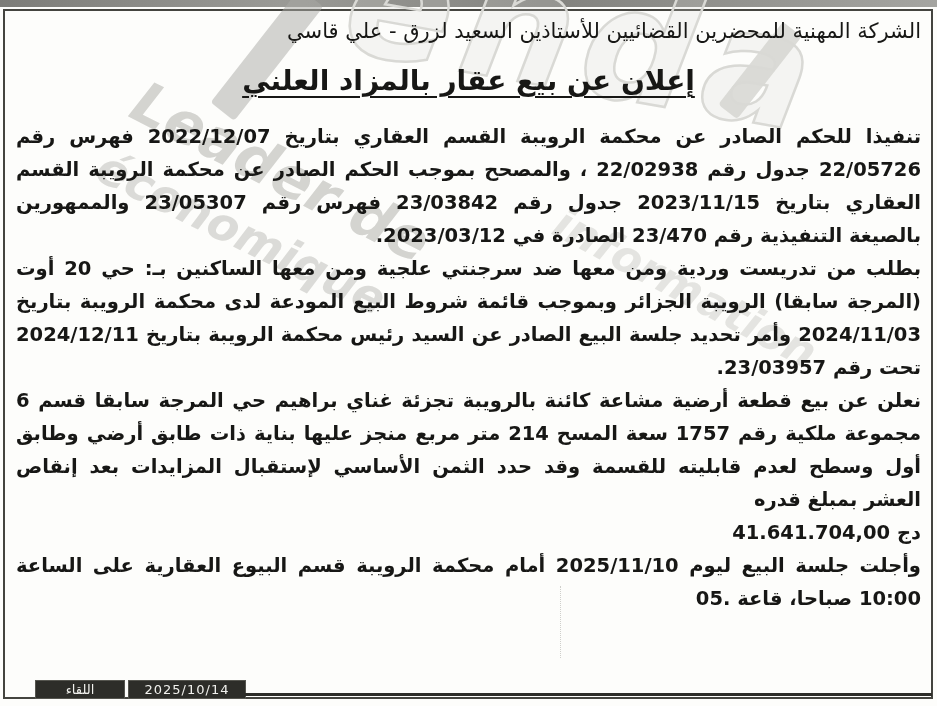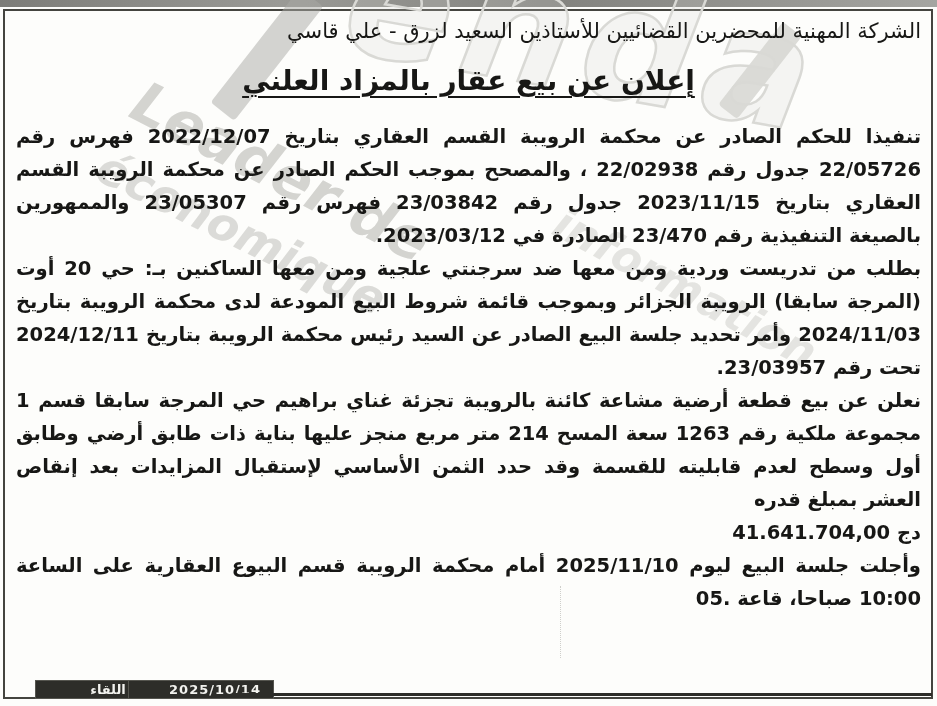--- a/index.html
+++ b/index.html
@@ -42,22 +42,22 @@
   .ttl .t1{font-size:28px;line-height:39px;}
   .ttl .t2{font-size:25px;line-height:36px;}
   .ttl .u{text-decoration:underline;text-decoration-thickness:2px;text-underline-offset:6px;}
   .bodytext{margin-top:20px;font-size:19.5px;font-weight:bold;line-height:33px;}
   .bodytext p{margin:0;text-align:justify;}
   .amount{line-height:33px;}
 
   
   .footer{position:absolute;left:0;right:0;bottom:0;height:30px;z-index:3;}
   .fbox{position:absolute;bottom:8px;height:17px;background:#2d2d29;color:#f2f2ee;
-    font-size:13px;font-weight:bold;line-height:17px;text-align:center;
-    box-shadow:0 0 0 1px #55554f;padding-left:28px;}
+    font-size:13px;font-weight:normal;line-height:17px;text-align:center;
+    box-shadow:0 0 0 1px #55554f;}
   .fbox-label{left:36px;width:88px;}
   .fbox-date{left:129px;width:116px;letter-spacing:1px;}
   .frule{position:absolute;left:232px;right:5px;bottom:10px;height:3px;background:#2d2d29;}
 </style>
 </head>
 <body>
 
 <div class="page">
 
   <div class="top-band"></div>
@@ -79,21 +79,21 @@
       <div class="h1">الشركة المهنية للمحضرين القضائيين للأستاذين السعيد لزرق - علي قاسي</div>
     </div>
 
     <div class="ttl">
       <div class="t1"><span class="u">إعلان عن بيع عقار بالمزاد العلني</span></div>
     </div>
 
     <div class="bodytext">
       <p>تنفيذا للحكم الصادر عن محكمة الرويبة القسم العقاري بتاريخ 2022/12/07 فهرس رقم 22/05726 جدول رقم 22/02938 ، والمصحح بموجب الحكم الصادر عن محكمة الرويبة القسم العقاري بتاريخ 2023/11/15 جدول رقم 23/03842 فهرس رقم 23/05307 والممهورين بالصيغة التنفيذية رقم 23/470 الصادرة في 2023/03/12.</p>
       <p>بطلب من تدريست وردية ومن معها ضد سرجنتي علجية ومن معها الساكنين بـ: حي 20 أوت (المرجة سابقا) الرويبة الجزائر وبموجب قائمة شروط البيع المودعة لدى محكمة الرويبة بتاريخ 2024/11/03 وأمر تحديد جلسة البيع الصادر عن السيد رئيس محكمة الرويبة بتاريخ 2024/12/11 تحت رقم 23/03957.</p>
-      <p>نعلن عن بيع قطعة أرضية مشاعة كائنة بالرويبة تجزئة غناي براهيم حي المرجة سابقا قسم 1 مجموعة ملكية رقم 1263 سعة المسح 214 متر مربع منجز عليها بناية ذات طابق أرضي وطابق أول وسطح لعدم قابليته للقسمة وقد حدد الثمن الأساسي لإستقبال المزايدات بعد إنقاص العشر بمبلغ قدره</p>
+      <p>نعلن عن بيع قطعة أرضية مشاعة كائنة بالرويبة تجزئة غناي براهيم حي المرجة سابقا قسم 6 مجموعة ملكية رقم 1757 سعة المسح 214 متر مربع منجز عليها بناية ذات طابق أرضي وطابق أول وسطح لعدم قابليته للقسمة وقد حدد الثمن الأساسي لإستقبال المزايدات بعد إنقاص العشر بمبلغ قدره</p>
       <div class="amount">دج 41.641.704,00</div>
       <p>وأجلت جلسة البيع ليوم 2025/11/10 أمام محكمة الرويبة قسم البيوع العقارية على الساعة 10:00 صباحا، قاعة .05</p>
     </div>
 
   </div>
 
   <div class="footer">
     <div class="fbox fbox-label">
       <span>اللقاء</span>
     </div>

